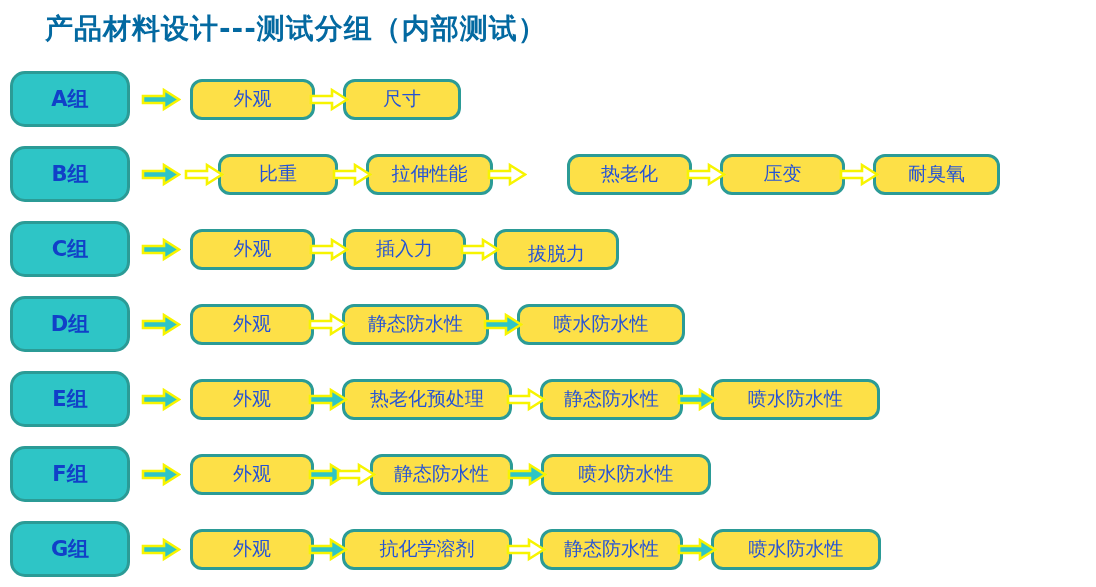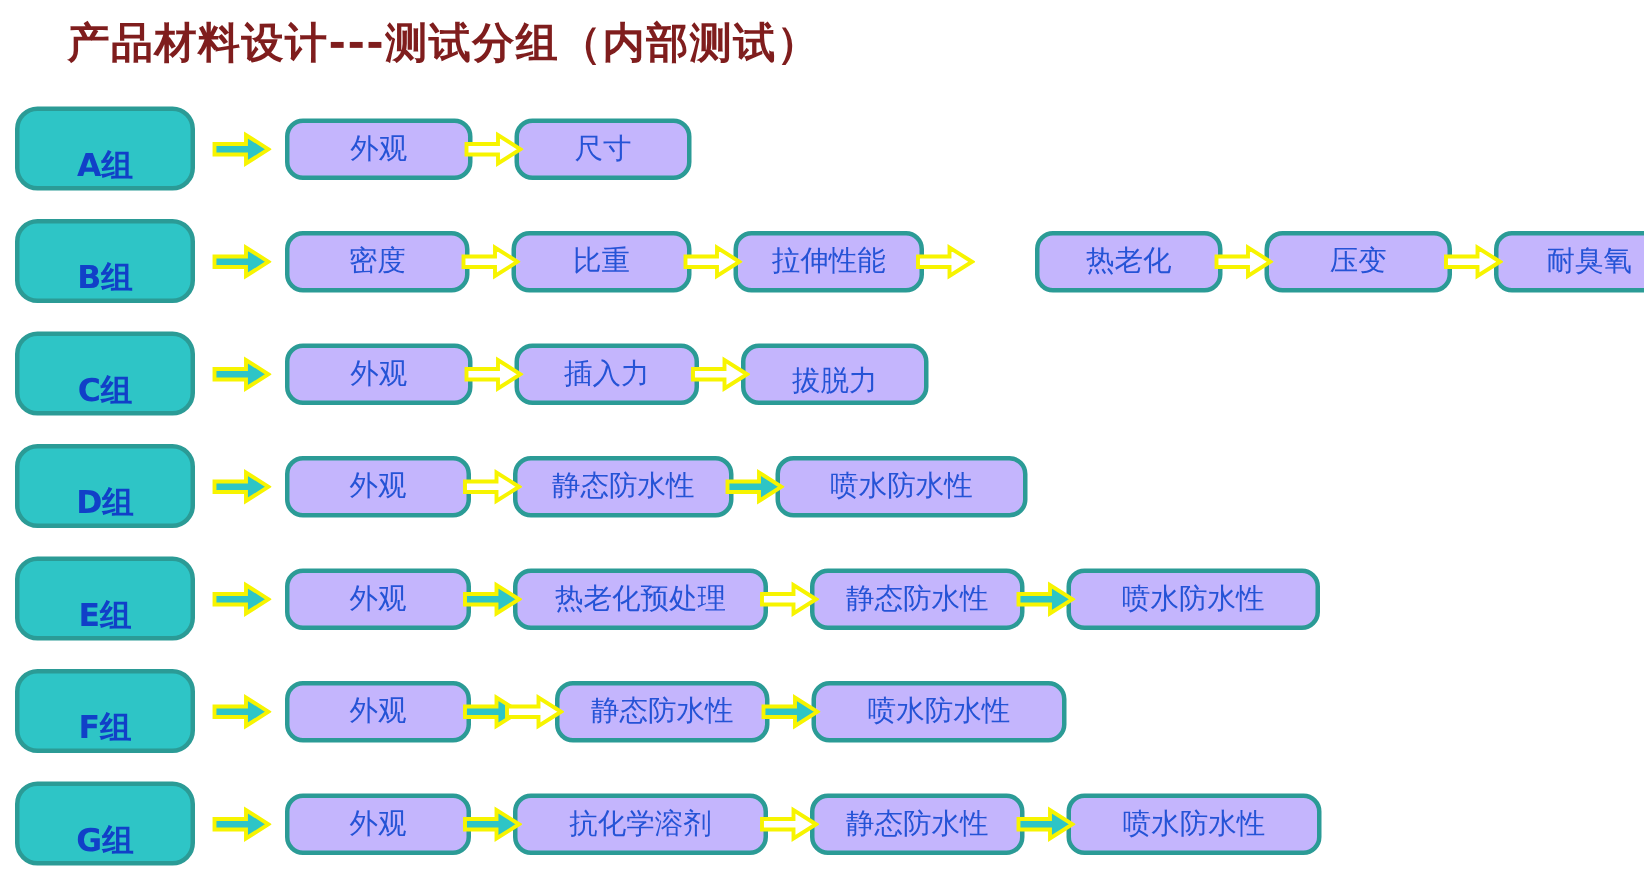--- a/index.html
+++ b/index.html
@@ -12,53 +12,53 @@
     font-family: "DejaVu Sans", "Liberation Sans", sans-serif;
   }
   .canvas {
     position: relative;
     width: 1096px;
     height: 587px;
     padding: 8px 0 0 10px;
     box-sizing: border-box;
   }
   .title {
-    color: #7f1d1d;
+    color: #0369a1;
     font-size: 28px;
     font-weight: bold;
     margin: 2px 0 22px 35px;
     letter-spacing: 1px;
     white-space: nowrap;
   }
   .flow-row {
     display: flex;
     align-items: center;
     height: 58px;
     margin-bottom: 17px;
   }
   .group-box {
     width: 120px;
     height: 56px;
     flex: 0 0 120px;
     background: #2ec5c6;
     border: 3px solid #2b9b96;
     border-radius: 15px;
     display: flex;
-    align-items: flex-end;
+    align-items: center;
     justify-content: center;
     font-weight: bold;
     font-size: 21px;
     color: #1140c8;
     box-sizing: border-box;
     position: relative;
     z-index: 1;
   }
   .test-box {
     height: 41px;
-    background: #c4b5fd;
+    background: #fde047;
     border: 3px solid #2b9b96;
     border-radius: 12px;
     display: flex;
     align-items: center;
     justify-content: center;
     font-size: 19px;
     color: #2553d6;
     box-sizing: border-box;
     position: relative;
     z-index: 1;
@@ -104,23 +104,20 @@
       </div>
       <div class="flow-row">
         <div class="group-box">
           <span>B组</span>
         </div>
         <div class="arrow-slot arrow-first">
           <svg width="40" height="25" viewBox="0 0 40 25">
             <polygon points="2,9 23,9 23,3 38,12.5 23,22 23,16 2,16" fill="#2ec5c6" stroke="#f7f400" stroke-width="2.6" stroke-linejoin="miter"></polygon>
           </svg>
         </div>
-        <div class="test-box" style="width: 123px; flex: 0 0 123px;">
-          <span>密度</span>
-        </div>
         <div class="arrow-slot arrow-mid">
           <svg width="40" height="25" viewBox="0 0 40 25">
             <polygon points="2,9 23,9 23,3 38,12.5 23,22 23,16 2,16" fill="#ffffff" stroke="#f7f400" stroke-width="2.6" stroke-linejoin="miter"></polygon>
           </svg>
         </div>
         <div class="test-box" style="width: 120px; flex: 0 0 120px;">
           <span>比重</span>
         </div>
         <div class="arrow-slot arrow-mid">
           <svg width="40" height="25" viewBox="0 0 40 25">

